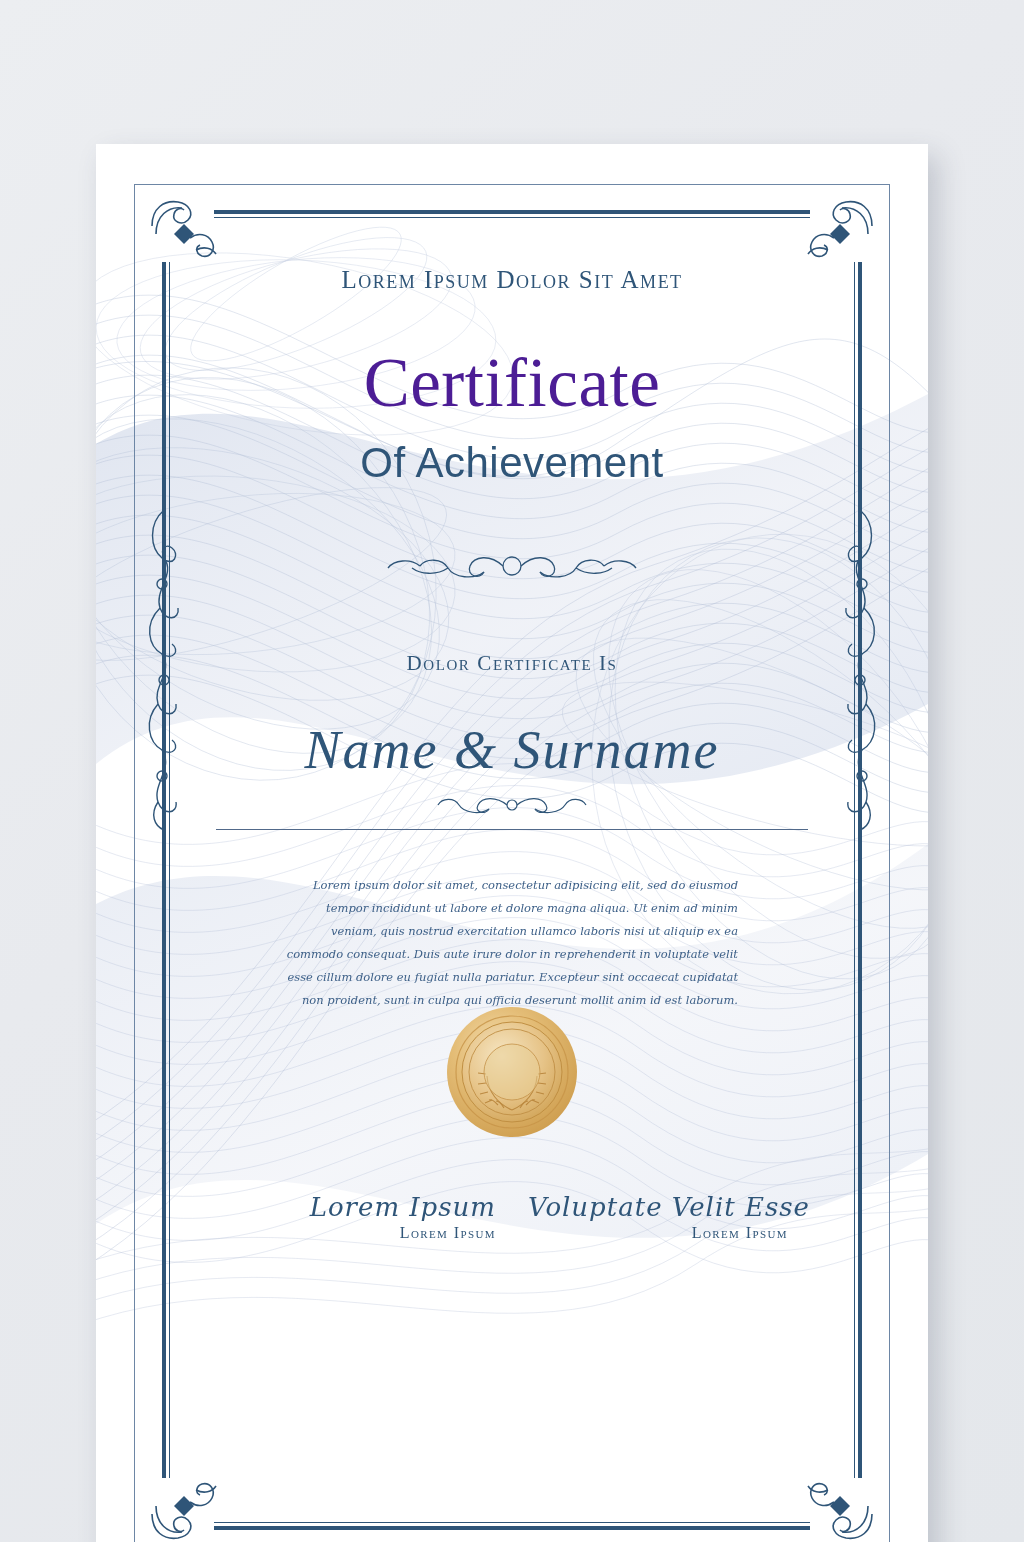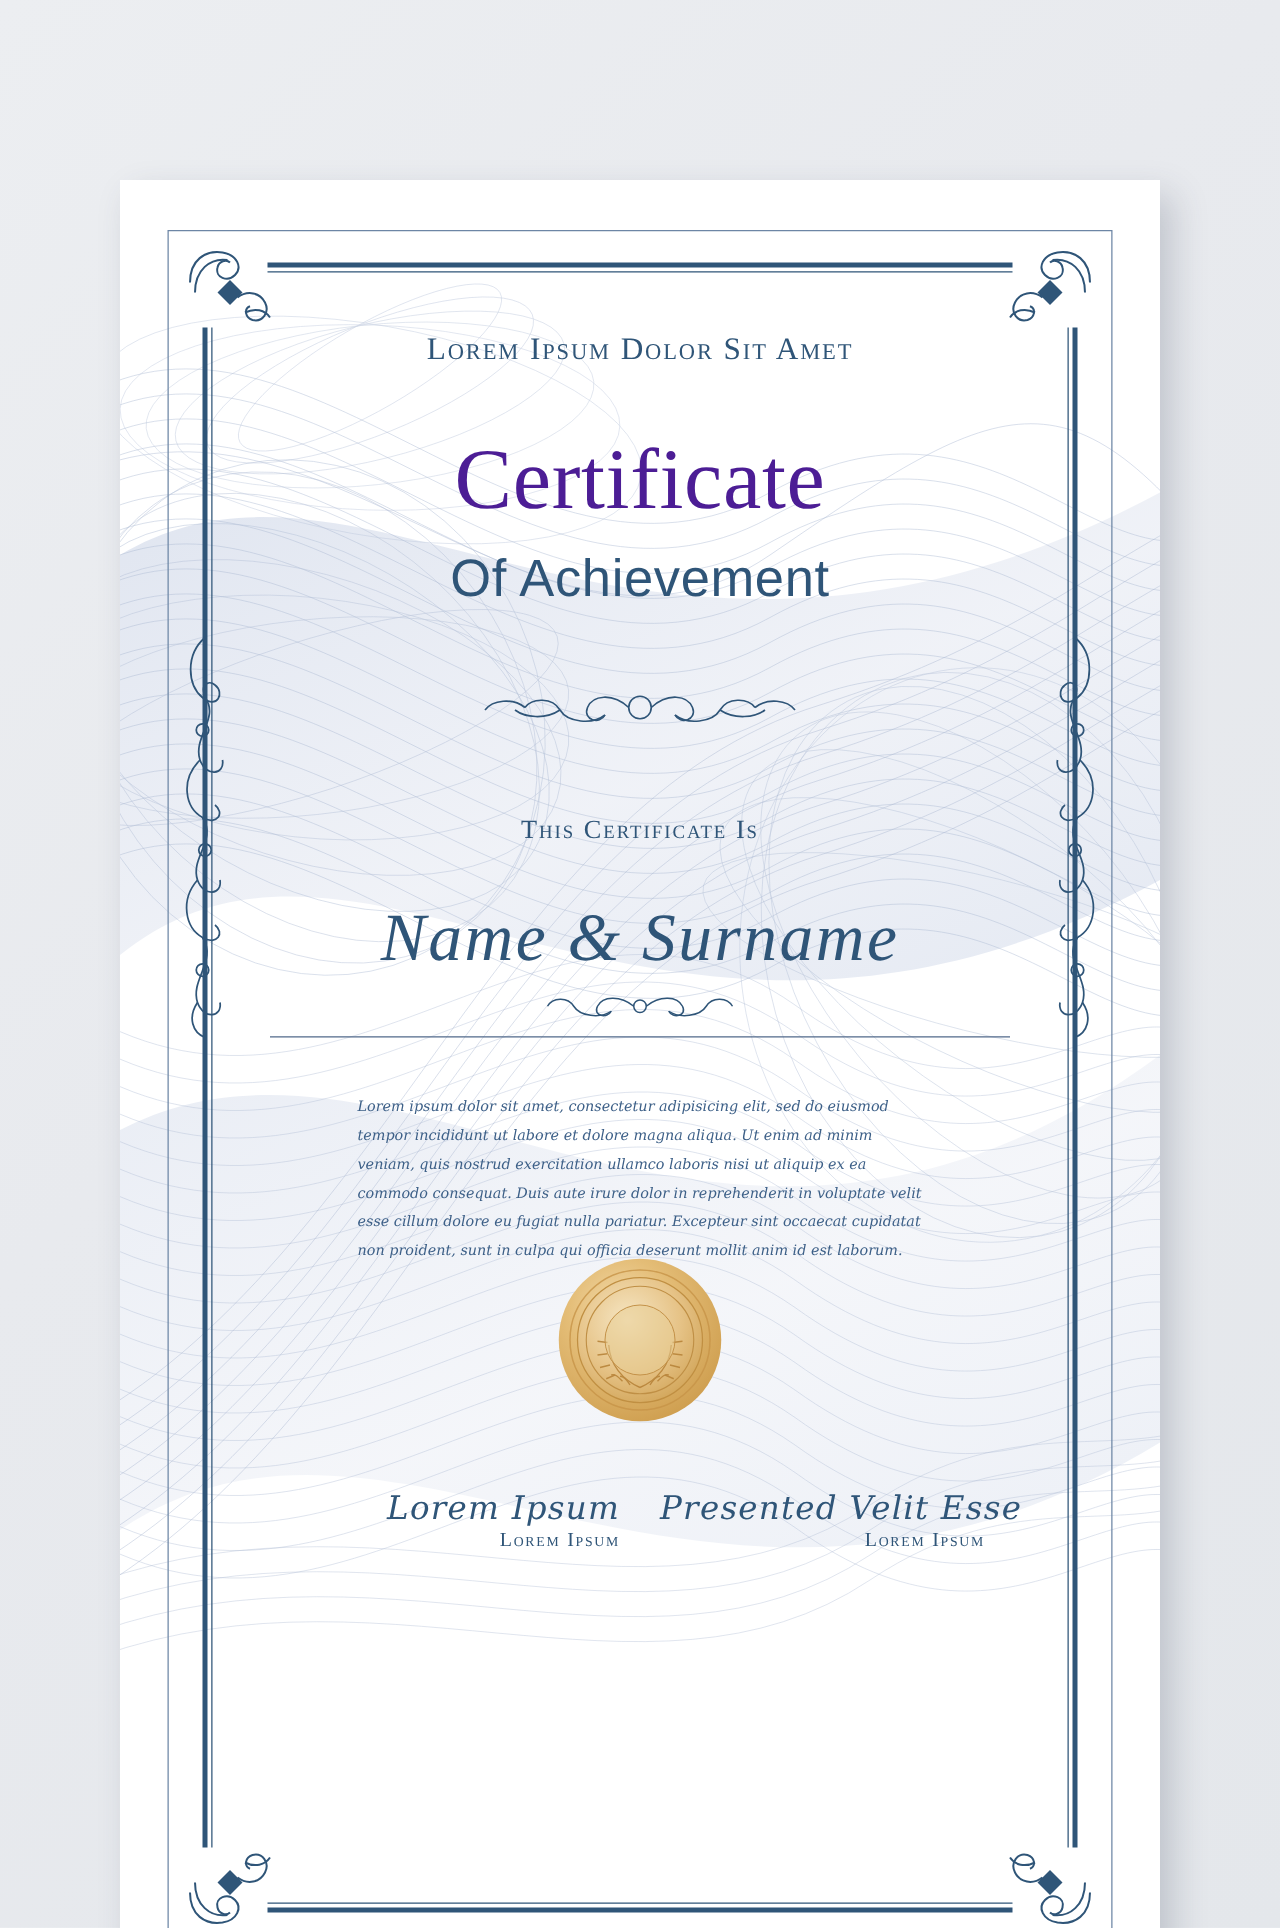--- a/index.html
+++ b/index.html
@@ -205,21 +205,21 @@
   .body-text {
     position: absolute;
     left: 190px;
     right: 190px;
     top: 730px;
     font-family: "DejaVu Serif", serif;
     font-style: italic;
     font-size: 11.5px;
     line-height: 2.0;
     color: #3c5f87;
-    text-align: left;
+    text-align: right;
   }
 
   
   .seal {
     position: absolute;
     left: 50%;
     top: 860px;
     transform: translateX(-50%);
     width: 136px;
     height: 136px;
@@ -464,21 +464,21 @@
           <path d="M58,16 C48,8 32,10 26,18"></path>
           <path d="M86,18 C74,26 58,24 50,18"></path>
           <path d="M159,16 C172,4 188,6 192,16 C196,26 182,30 178,22"></path>
           <path d="M178,22 C188,30 208,28 214,18 C220,8 236,8 242,16"></path>
           <path d="M242,16 C252,8 268,10 274,18"></path>
           <path d="M214,18 C226,26 242,24 250,18"></path>
         </svg>
       </div>
 
       <div class="presented">
-        <div>This Certificate Is</div>
+        <div>Dolor Certificate Is</div>
       </div>
 
       <div class="recipient">Name &amp; Surname</div>
 
       <div class="name-orn">
         <svg viewBox="0 0 200 22" width="200" height="22" fill="none" stroke="currentColor" stroke-width="1.2">
           <path d="M100,11 m-5,0 a5,5 0 1,0 10,0 a5,5 0 1,0 -10,0"></path>
           <path d="M95,11 C84,2 70,3 66,11 C62,19 74,21 77,15"></path>
           <path d="M77,15 C68,21 52,19 47,11 C42,3 30,4 26,11"></path>
           <path d="M105,11 C116,2 130,3 134,11 C138,19 126,21 123,15"></path>
@@ -519,19 +519,19 @@
           <circle cx="68" cy="68" r="28" fill="none" stroke="#c49249" stroke-width="0.8"></circle>
         </svg>
       </div>
 
       <div class="sig left">
         <div class="sig-script">Lorem Ipsum</div>
         <div class="sig-name">Lorem Ipsum</div>
       </div>
 
       <div class="sig right">
-        <div class="sig-script">Presented Velit Esse</div>
+        <div class="sig-script">Voluptate Velit Esse</div>
         <div class="sig-name">Lorem Ipsum</div>
       </div>
 
     </div>
   </div>
 </div>
 
 </body></html>

